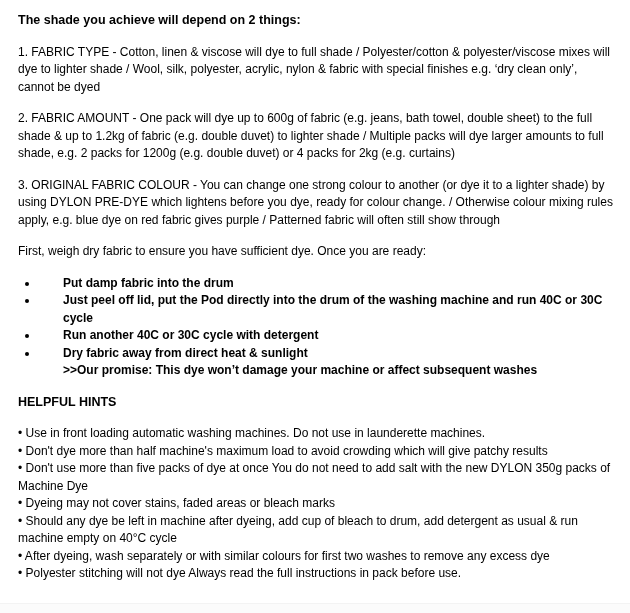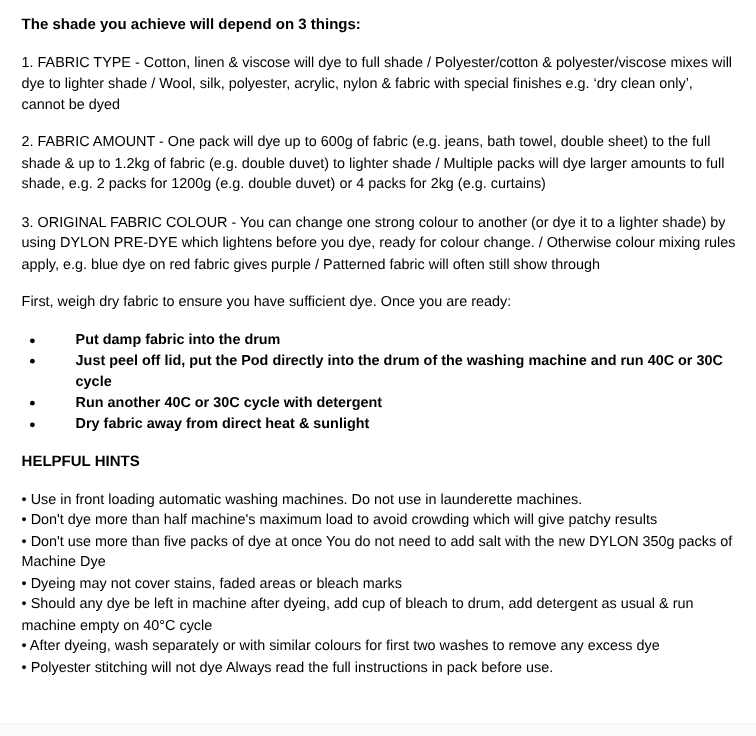--- a/index.html
+++ b/index.html
@@ -63,21 +63,21 @@
     height: 9px;
     background: #fbfbfb;
     border-top: 1px solid #f3f3f3;
   }
 </style>
 </head>
 <body>
 
 <div class="doc">
 
-  <div class="heading">The shade you achieve will depend on 3 things:</div>
+  <div class="heading">The shade you achieve will depend on 2 things:</div>
 
   <p class="para">1. FABRIC TYPE - Cotton, linen &amp; viscose will dye to full shade / Polyester/cotton &amp; polyester/viscose mixes will dye to lighter shade / Wool, silk, polyester, acrylic, nylon &amp; fabric with special finishes e.g. ‘dry clean only’, cannot be dyed</p>
 
   <p class="para">2. FABRIC AMOUNT - One pack will dye up to 600g of fabric (e.g. jeans, bath towel, double sheet) to the full shade &amp; up to 1.2kg of fabric (e.g. double duvet) to lighter shade / Multiple packs will dye larger amounts to full shade, e.g. 2 packs for 1200g (e.g. double duvet) or 4 packs for 2kg (e.g. curtains)</p>
 
   <p class="para">3. ORIGINAL FABRIC COLOUR - You can change one strong colour to another (or dye it to a lighter shade) by using DYLON PRE-DYE which lightens before you dye, ready for colour change. / Otherwise colour mixing rules apply, e.g. blue dye on red fabric gives purple / Patterned fabric will often still show through</p>
 
 
   <p class="para">First, weigh dry fabric to ensure you have sufficient dye. Once you are ready:</p>
 
@@ -87,20 +87,23 @@
     </li>
     <li class="step">
       <span>Just peel off lid, put the Pod directly into the drum of the washing machine and run 40C or 30C cycle</span>
     </li>
     <li class="step">
       <span>Run another 40C or 30C cycle with detergent</span>
     </li>
     <li class="step">
       <span>Dry fabric away from direct heat &amp; sunlight</span>
     </li>
+    <li class="promise">
+      <span>&gt;&gt;Our promise: This dye won’t damage your machine or affect subsequent washes</span>
+    </li>
   </ul>
 
   <div class="heading">HELPFUL HINTS</div>
 
   <div class="hints">
     <p>• Use in front loading automatic washing machines. Do not use in launderette machines.</p>
     <p>• Don't dye more than half machine's maximum load to avoid crowding which will give patchy results</p>
     <p>• Don't use more than five packs of dye at once You do not need to add salt with the new DYLON 350g packs of Machine Dye</p>
     <p>• Dyeing may not cover stains, faded areas or bleach marks</p>
     <p>• Should any dye be left in machine after dyeing, add cup of bleach to drum, add detergent as usual &amp; run machine empty on 40°C cycle</p>

